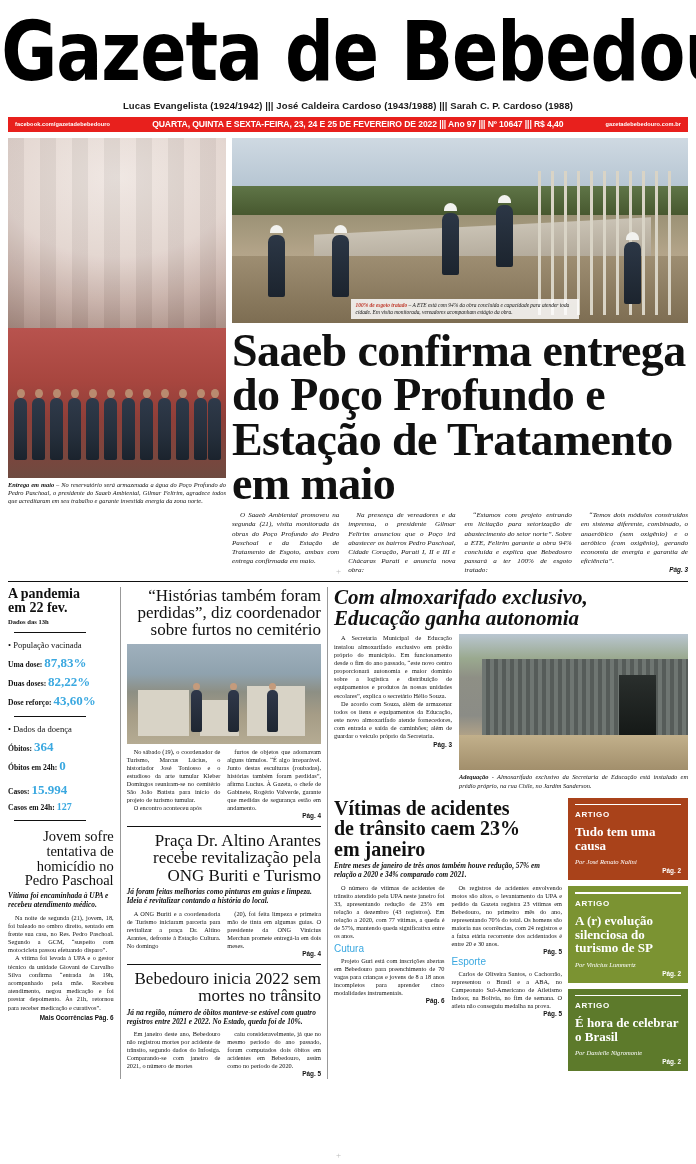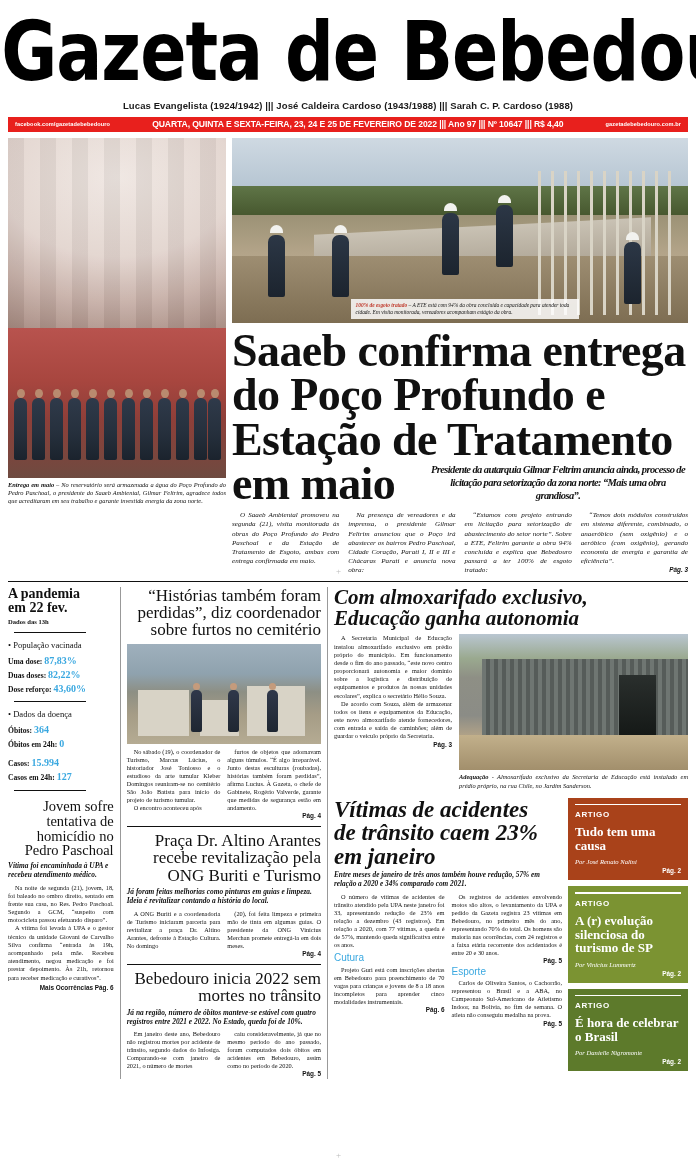--- a/index.html
+++ b/index.html
@@ -187,21 +187,21 @@
 
   
   .pand-title {
     font-family:"Liberation Serif", serif; font-weight:bold;
     font-size:14px; line-height:1.05;
   }
   .pand-sub { font-family:"Liberation Serif", serif; font-weight:bold; font-size:6.6px; margin-top:2px; }
   .pand-div { border-top:1.6px solid #111; width:72px; margin:7px auto 7px 6px; }
   .pand-h { font-family:"Liberation Serif", serif; font-weight:normal; font-size:8.6px; margin-bottom:5px; }
   .pand-row { font-family:"Liberation Serif", serif; font-weight:bold; font-size:7.6px; margin-bottom:3px; }
-  .pand-row .v { color:#3aa8e0; font-size:10px; }
+  .pand-row .v { color:#3aa8e0; font-size:13px; }
   .pand-row .v.sm { font-size:10px; }
 
   .colhead {
     font-family:"Liberation Serif", serif; font-weight:normal;
     font-size:16px; line-height:1.02;text-align:right;
   }
   .colhead.big { font-size:17px; }
   .deck {
     font-family:"Liberation Serif", serif; font-style:italic; font-weight:bold;
     font-size:7.4px; line-height:1.25; margin-top:3px;
@@ -248,22 +248,22 @@
   }
   .edu-wall { position:absolute; left:10%; right:0; top:18%; bottom:26%;
     background:repeating-linear-gradient(90deg,#6f7672 0 4px,#565c59 4px 8px); }
   .edu-door { position:absolute; right:14%; top:30%; bottom:26%; width:16%;
     background:linear-gradient(180deg,#2a2f2d,#151917); }
   .edu-ground { position:absolute; left:0; right:0; bottom:0; height:26%;
     background:linear-gradient(180deg,#c2b08b,#a28f6c); }
 
   
   .acc-head {
-    font-family:"Liberation Serif", serif; font-weight:bold; font-style:italic;
-    font-size:23px; line-height:1.02;
+    font-family:"Liberation Serif", serif; font-weight:bold; 
+    font-size:20px; line-height:1.02;
   }
   .acc-deck {
     font-family:"Liberation Serif", serif; font-weight:bold; font-style:italic;
     font-size:7.3px; line-height:1.22; margin-top:3px;
   }
   .sec-label {
     font-family:"Liberation Sans", sans-serif; font-weight:normal;
     font-size:10px; color:#3aa8e0; margin:3px 0 1px 0;
   }
 
@@ -338,21 +338,20 @@
           <b>100% de esgoto tratado</b><span> – A ETE está com 94% da obra concluída e capacidade para atender toda cidade. Em visita monitorada, vereadores acompanham estágio da obra.</span>
         </div>
       </div>
 
       <div class="main-head">
         <div>Saaeb confirma entrega</div>
         <div>do Poço Profundo e</div>
         <div>Estação de Tratamento</div>
         <div class="flexrow">
           <div style="width:196px">em maio</div>
-          <div class="head-sub" style="flex:1">Presidente da autarquia Gilmar Feltrim anuncia ainda, processo de licitação para setorização da zona norte: “Mais uma obra grandiosa”.</div>
         </div>
       </div>
 
       <div class="lead-cols">
         <div class="lead-col">
             <p>O Saaeb Ambiental promoveu na segunda (21), visita monitorada às obras do Poço Profundo do Pedro Paschoal e da Estação de Tratamento de Esgoto, ambas com entrega confirmada em maio.</p>
           </div>
         <div class="lead-col">
             <p>Na presença de vereadores e da imprensa, o presidente Gilmar Feltrim anunciou que o Poço irá abastecer os bairros Pedro Paschoal, Cidade Coração, Parati I, II e III e Chácaras Parati e anuncia nova obra:</p>
           </div>

